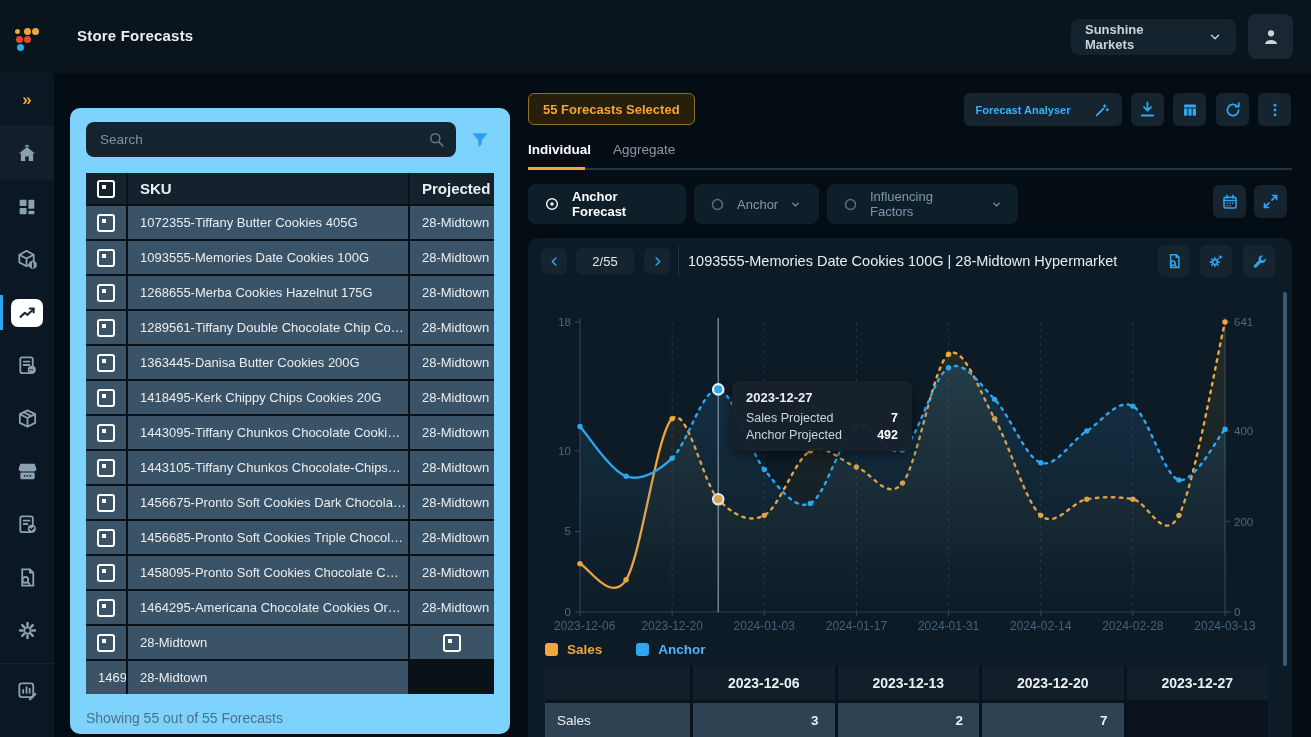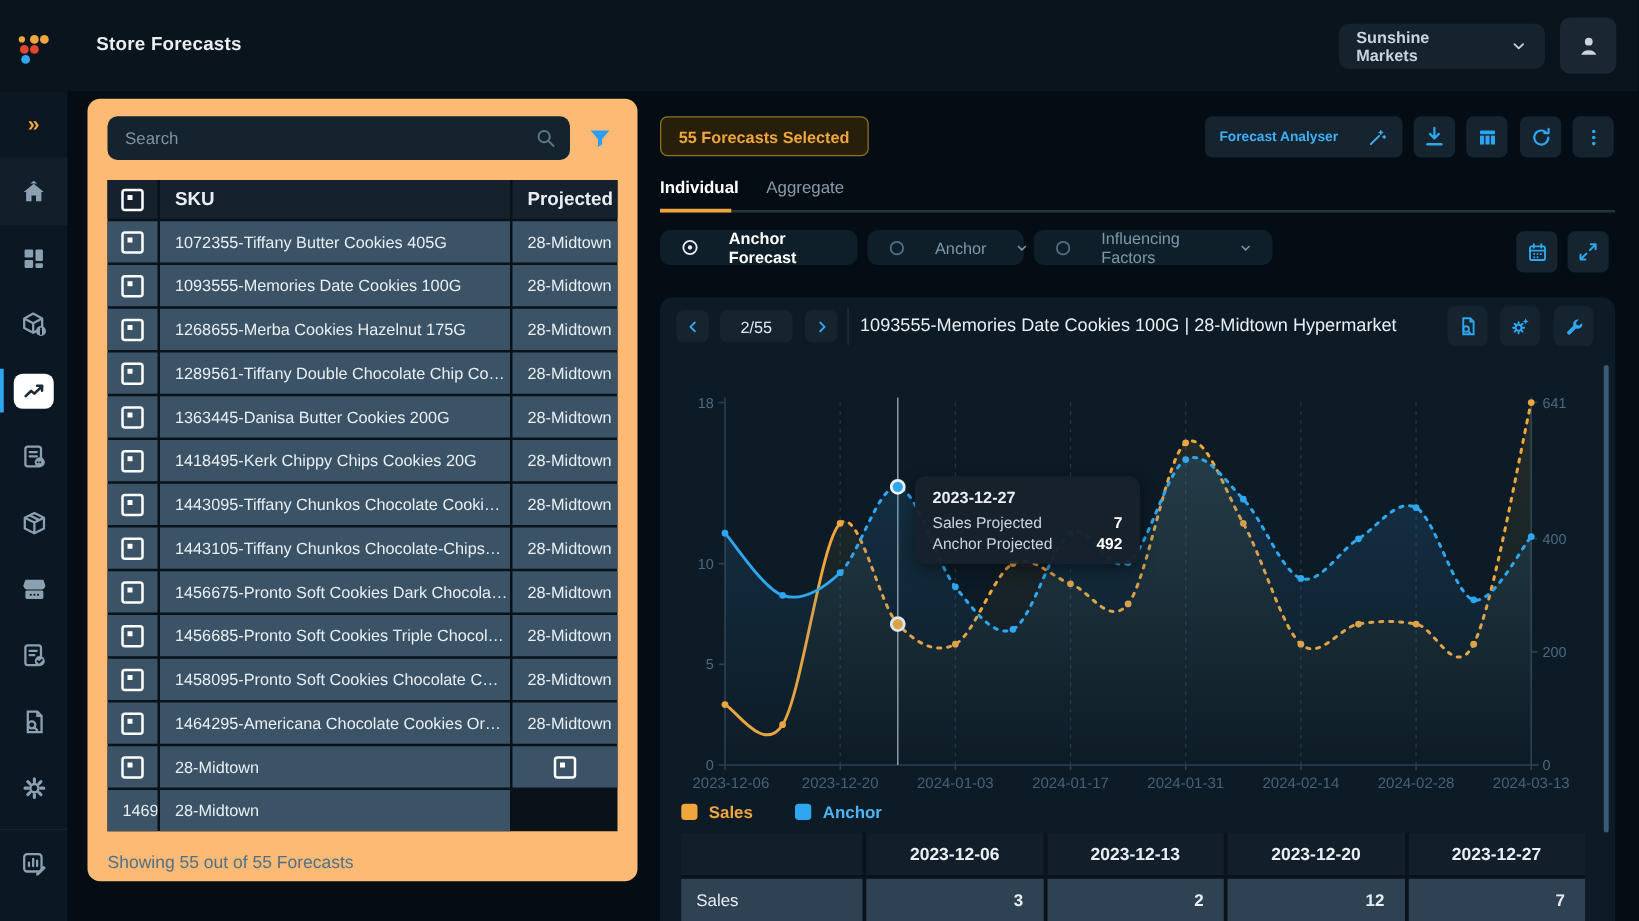--- a/index.html
+++ b/index.html
@@ -20,21 +20,21 @@
   
   .sidebar{position:absolute;left:0;top:73px;width:54px;height:664px;background:#0b1722}
   .side-item{height:53px;display:flex;align-items:center;justify-content:center;position:relative;cursor:pointer}
   .side-item.collapse{border-bottom:1px solid #16222e;color:#f0a63c;font-size:17px;font-weight:bold}
   .side-item.hl{background:#121f2a}
   .side-item.active::before{content:"";position:absolute;left:0;top:9px;bottom:9px;width:3px;background:#2ea7f0}
   .side-item.active .ibox{background:#ffffff;border-radius:7px;width:32px;height:28px;
        display:flex;align-items:center;justify-content:center}
   .side-item.last{border-top:1px solid #16222e;margin-top:6px}
   
-  .left-panel{position:absolute;left:70px;top:79px;width:440px;height:626px;background:#fdba74;
+  .left-panel{position:absolute;left:70px;top:108px;width:440px;height:626px;background:#7dd3fc;
        border-radius:10px;padding:14px 16px;box-sizing:border-box}
   .search-row{display:flex;align-items:center;gap:14px}
   .search-box{position:relative;width:370px}
   .search-box input{width:100%;height:35px;background:#15232f;border:none;border-radius:8px;
        color:#cfd9e1;font-size:13.5px;padding:0 36px 0 14px;box-sizing:border-box;outline:none;
        font-family:"Liberation Sans",sans-serif}
   .search-box input::placeholder{color:#7f94a3}
   .search-box .mag{position:absolute;right:10px;top:8px}
   .sku-table{margin-top:16px;display:grid;grid-template-columns:40px 1fr 84px;gap:2px;background:#0a1219}
   .sku-table .hc{background:#15222e;height:31px;display:flex;align-items:center;font-weight:bold;font-size:15px}
@@ -52,22 +52,22 @@
   .fa-btn{position:absolute;left:436px;top:1px;width:158px;height:33px;background:#15242f;border-radius:6px;
        display:flex;align-items:center;justify-content:center;gap:24px;color:#3fb0f8;font-weight:bold;
        font-size:11px;cursor:pointer}
   .icon-btn{position:absolute;top:1px;width:33px;height:33px;background:#15242f;border-radius:6px;
        display:flex;align-items:center;justify-content:center;cursor:pointer}
   .tabs{position:absolute;left:0;top:50px;display:flex;gap:22px;font-size:13.5px}
   .tab{cursor:pointer;color:#8b9aa6;padding-bottom:10px}
   .tab.active{color:#fff;font-weight:bold}
   .tab-line{position:absolute;left:0;top:76px;width:764px;height:1.5px;background:#26343f}
   .tab-line .active-seg{position:absolute;left:0;top:-1.5px;width:57px;height:3px;background:#f0a63c}
-  .filter-btn{position:absolute;top:92px;height:28px;background:#0f1f2a;border-radius:8px;display:flex;
-       align-items:center;gap:23px;padding:0 16px;box-sizing:border-box;cursor:pointer;font-size:13px}
+  .filter-btn{position:absolute;top:92px;height:40px;background:#0f1f2a;border-radius:8px;display:flex;
+       align-items:center;gap:12px;padding:0 16px;box-sizing:border-box;cursor:pointer;font-size:13px}
   .filter-btn .txt{color:#7d98ac}
   .filter-btn.on .txt{color:#fff;font-weight:bold}
   .sq-btn{position:absolute;top:93px;width:33px;height:33px;background:#15242f;border-radius:6px;
        display:flex;align-items:center;justify-content:center;cursor:pointer}
   
   .card{position:absolute;left:0;top:146px;width:764px;height:500px;background:#0d1b26;
        border-radius:10px 10px 0 0;overflow:hidden}
   .card-head{position:absolute;left:0;top:0;width:764px;height:46px}
   .pg-btn{position:absolute;top:10px;width:26px;height:26px;background:#15242f;border-radius:6px;
        display:flex;align-items:center;justify-content:center;cursor:pointer}
@@ -591,18 +591,17 @@
 
     <div class="btable" id="btable">
         <div class="bh"></div>
         <div class="bh">2023-12-06</div>
         <div class="bh">2023-12-13</div>
         <div class="bh">2023-12-20</div>
         <div class="bh">2023-12-27</div>
         <div class="bc bl">Sales</div>
         <div class="bc bv">3</div>
         <div class="bc bv">2</div>
-        <div class="bc bv">12</div>
         <div class="bc bv">7</div>
       </div>
     <div class="vscroll"></div>
   </div>
 </div>
 
 </body></html>

